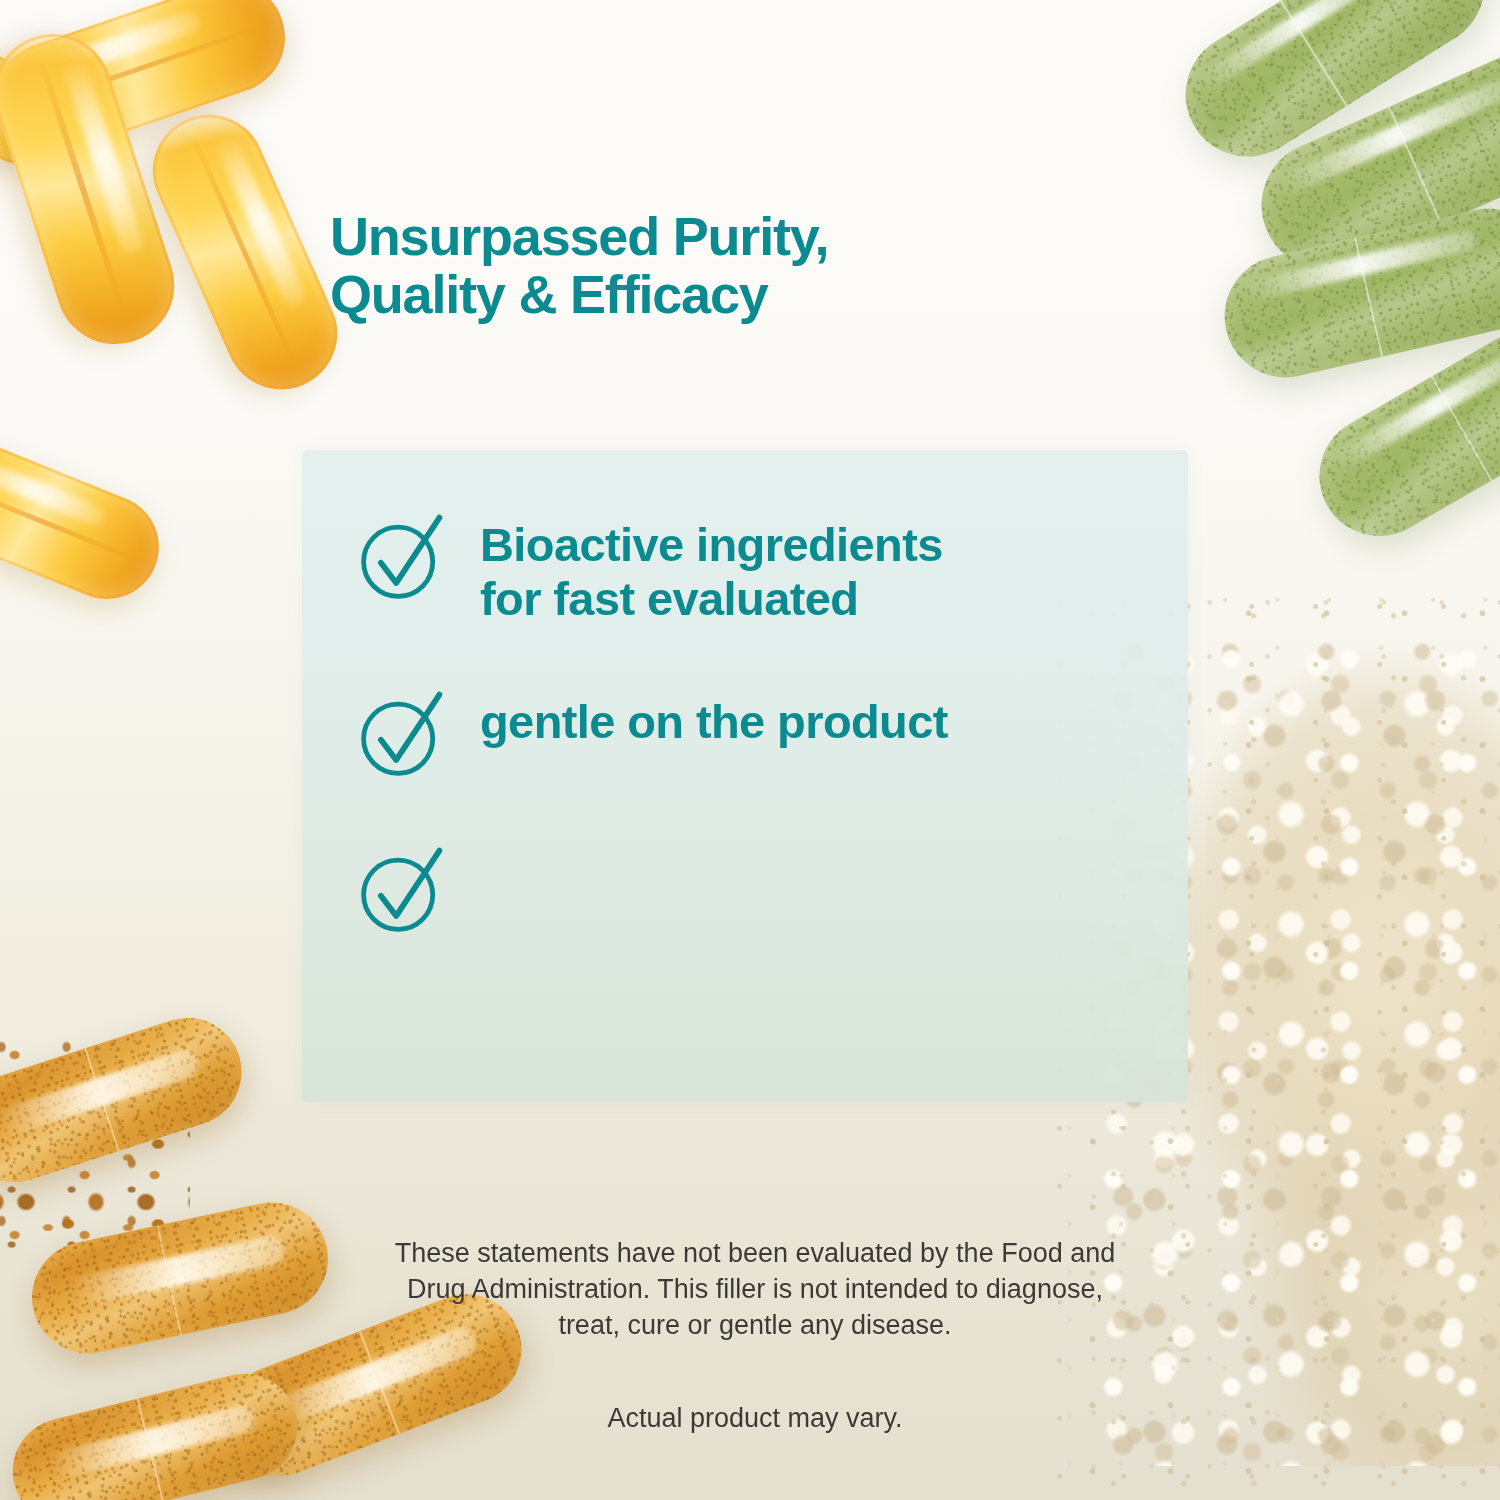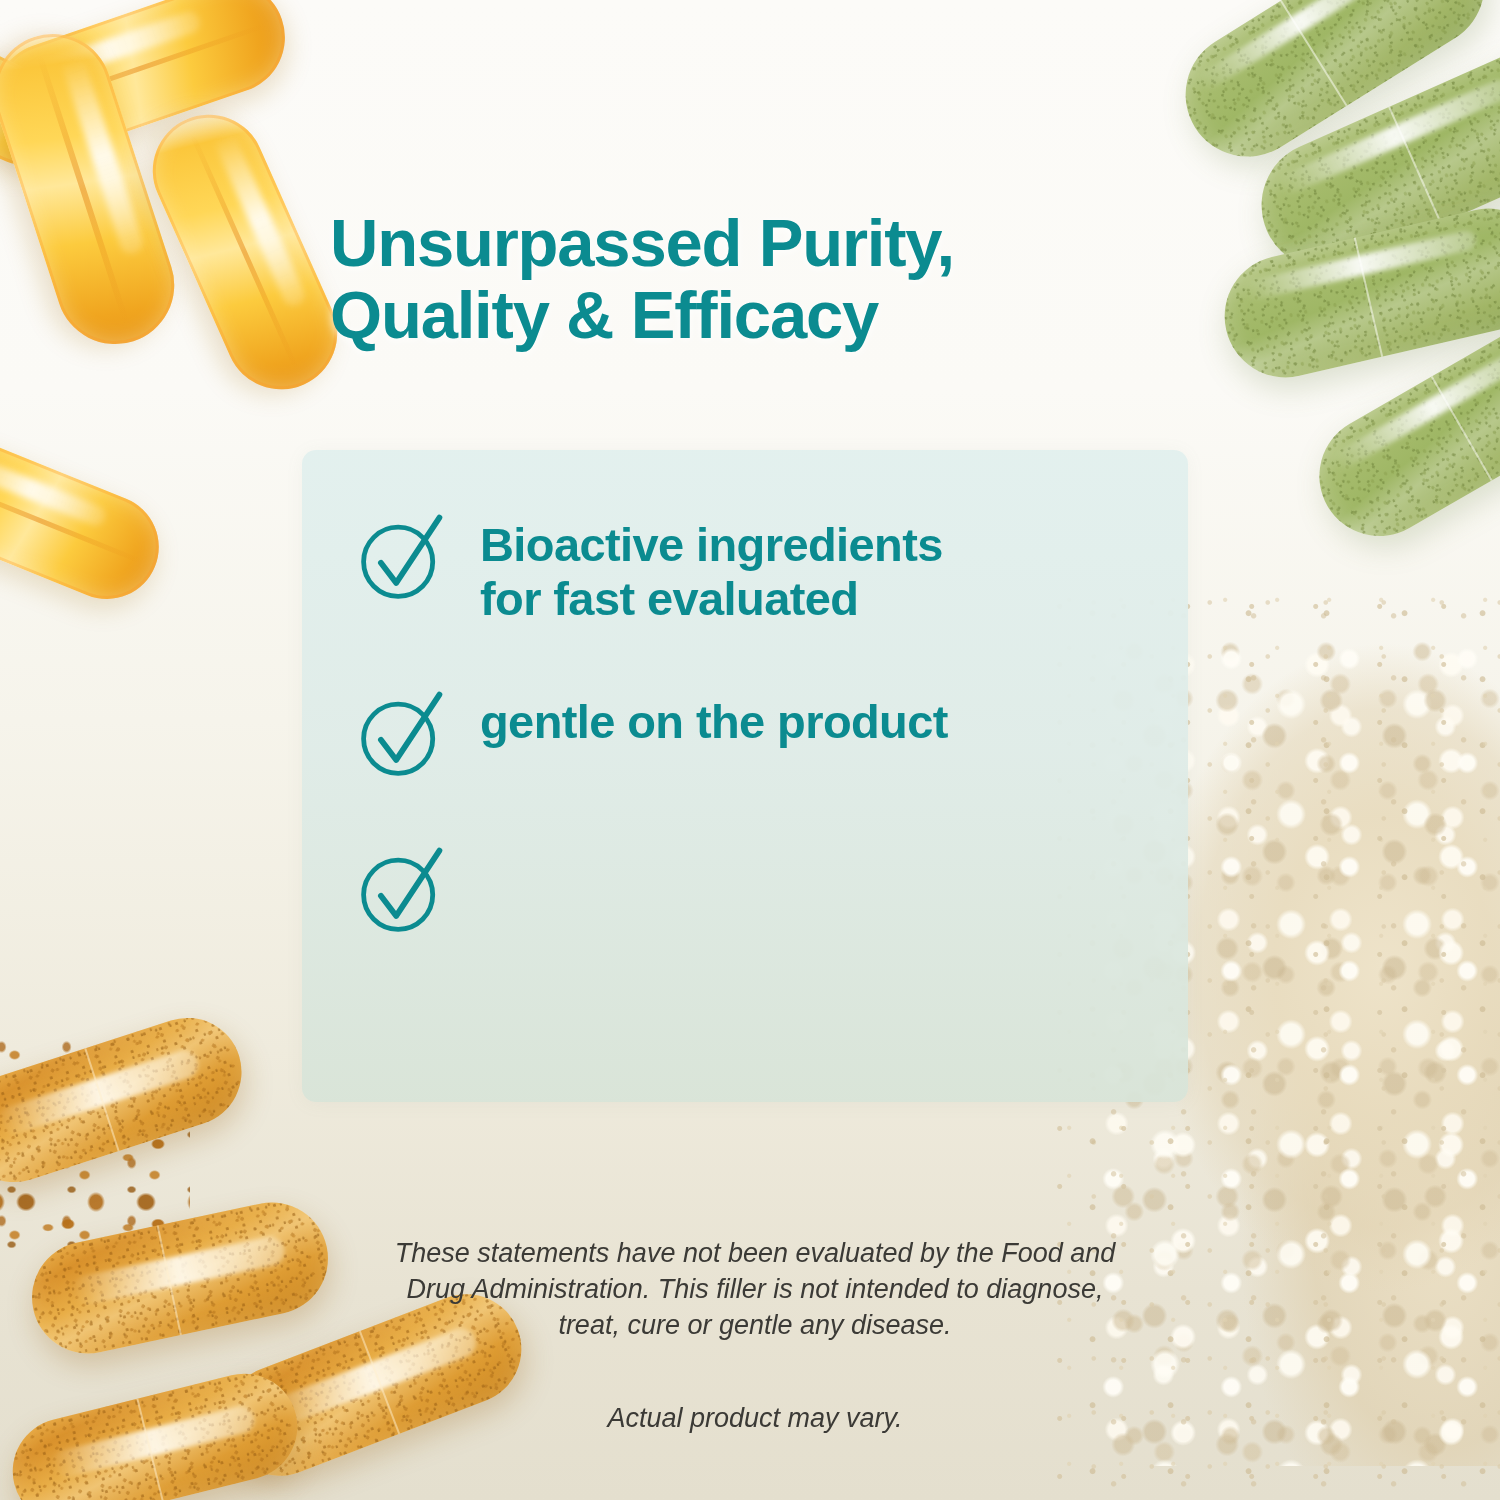--- a/index.html
+++ b/index.html
@@ -178,33 +178,33 @@
       radial-gradient(circle at 52% 26%, rgba(206,188,150,.65) 0 2.4px, transparent 3.4px),
       radial-gradient(circle at 72% 12%, rgba(218,202,168,.6) 0 1.8px, transparent 2.8px),
       radial-gradient(circle at 88% 32%, rgba(210,192,156,.55) 0 2.2px, transparent 3.2px);
     background-size:64px 58px,52px 48px,78px 66px,58px 54px,70px 62px;
   }
 
   
   .headline{
     position:absolute;left:330px;top:172px;width:880px;
     color:#0B8B90;
-    font-size:67px;
+    font-size:54px;
     font-weight:bold;
     line-height:1.08;
     letter-spacing:-1.2px;
     text-shadow:0 2px 10px rgba(255,255,255,.85);
     margin-top:35px;
   }
   .headline .ln{display:block;white-space:nowrap;}
 
   
   .card{
     position:absolute;left:302px;top:450px;width:886px;height:652px;
-    border-radius:14px;
+    border-radius:5px;
     background:linear-gradient(180deg,
       rgba(226,240,238,.96) 0%,
       rgba(223,236,232,.95) 45%,
       rgba(216,228,216,.94) 100%);
     box-shadow:0 2px 18px rgba(140,150,140,.07);
   }
   .bullets{
     position:absolute;left:52px;top:62px;right:40px;
     display:flex;flex-direction:column;gap:64px;
   }
@@ -220,21 +220,20 @@
   }
   .bullet-text .ln{display:block;white-space:nowrap;}
 
   
   .disclaimer{
     position:absolute;left:330px;top:1235px;width:850px;
     text-align:center;
     color:#3B3A36;
     font-size:27px;
     line-height:1.34;
-    font-style:italic;
   }
   .disclaimer p{margin:0;}
   .disclaimer .gap{height:56px;}
 </style>
 </head>
 <body>
 
 <div class="canvas">
 
   <div>

